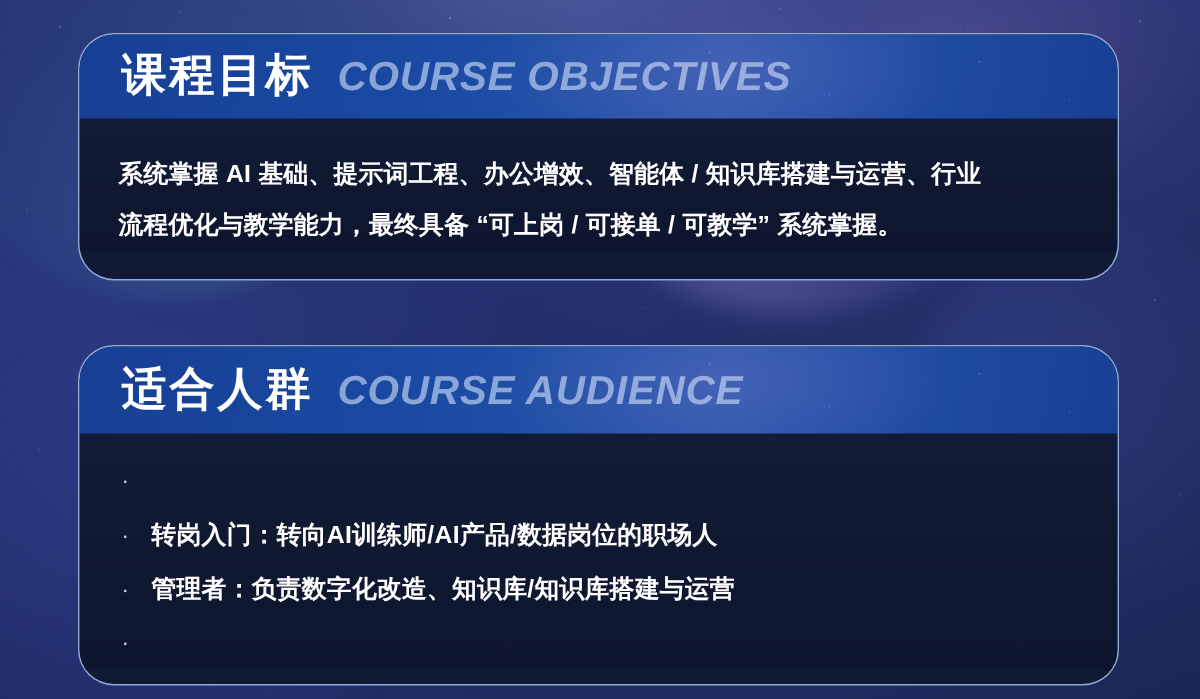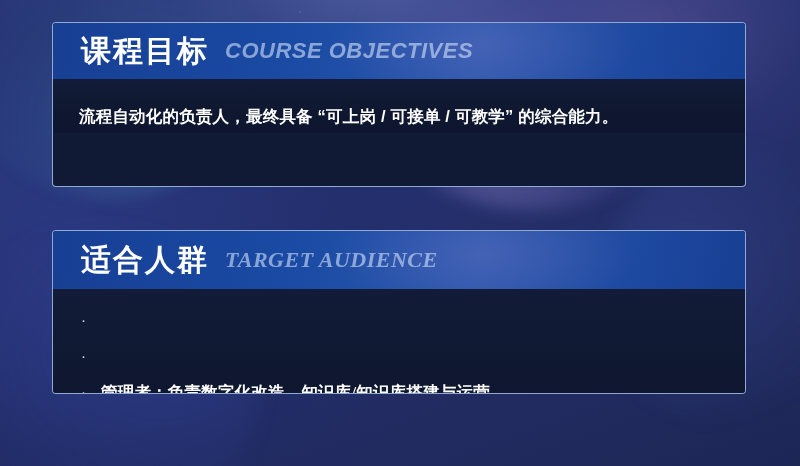--- a/index.html
+++ b/index.html
@@ -79,27 +79,27 @@
       radial-gradient(1px 1px at 560px 455px, rgba(255,255,255,0.30), rgba(255,255,255,0) 60%),
       radial-gradient(1px 1px at 180px 460px, rgba(255,255,255,0.26), rgba(255,255,255,0) 60%);
   }
 
   
   .card {
     position: absolute;
     left: 52px;
     width: 694px;
     border: 1px solid rgba(168,196,240,0.85);
-    border-radius: 4px;
+    border-radius: 24px;
     overflow: hidden;
     box-sizing: border-box;
     background: #101a34;
   }
   #card-objectives { top: 22px; height: 165px; }
-  #card-audience  { top: 230px; height: 164px; font-family: Liberation Serif, serif; }
+  #card-audience  { top: 230px; height: 227px; }
 
   .card-header {
     position: relative;
     height: 56px;
     background:
       radial-gradient(ellipse 220px 90px at 62% 40%, rgba(130,120,200,0.30) 0%, rgba(0,0,0,0) 70%),
       linear-gradient(100deg, #173f94 0%, #1a4aa3 34%, #2a58ad 62%, #1e49a0 84%, #173f94 100%);
     display: flex;
     align-items: center;
     padding-left: 28px;
@@ -124,21 +124,21 @@
     color: #ffffff;
     font-size: 30px;
     font-weight: 700;
     letter-spacing: 2px;
     line-height: 1;
     white-space: nowrap;
   }
   .hdr-en {
     position: relative;
     margin-left: 16px;
-    font-size: 22px;
+    font-size: 27px;
     font-weight: 700;
     font-style: italic;
     letter-spacing: 0.5px;
     line-height: 1;
     color: rgba(206,222,248,0.62);
     white-space: nowrap;
   }
 
   .card-body {
     background: linear-gradient(180deg, #121c38 0%, #0f1830 55%, #0d1530 100%);
@@ -197,38 +197,40 @@
   <div class="neb neb-d"></div>
   <div class="stars"></div>
 
   <section class="card" id="card-objectives">
     <div class="card-header">
       <div class="hdr-stars"></div>
       <span class="hdr-cn">课程目标</span>
       <span class="hdr-en">COURSE OBJECTIVES</span>
     </div>
     <div class="card-body" id="objectives-body">
-      <div class="para-line">流程自动化的负责人，最终具备 “可上岗 / 可接单 / 可教学” 的综合能力。</div>
+      <div class="para-line">系统掌握 AI 基础、提示词工程、办公增效、智能体 / 知识库搭建与运营、行业</div>
+      <div class="para-line">流程优化与教学能力，最终具备 “可上岗 / 可接单 / 可教学” 系统掌握。</div>
     </div>
   </section>
 
   <section class="card" id="card-audience">
     <div class="card-header">
       <div class="hdr-stars"></div>
       <span class="hdr-cn">适合人群</span>
-      <span class="hdr-en">TARGET AUDIENCE</span>
+      <span class="hdr-en">COURSE AUDIENCE</span>
     </div>
     <div class="card-body" id="audience-body">
 
       <div class="bullet-row">
         <span class="bullet-dot">·</span>
       </div>
 
       <div class="bullet-row">
         <span class="bullet-dot">·</span>
+        <span class="bullet-text">转岗入门：转向AI训练师/AI产品/数据岗位的职场人</span>
       </div>
 
       <div class="bullet-row">
         <span class="bullet-dot">·</span>
         <span class="bullet-text">管理者：负责数字化改造、知识库/知识库搭建与运营</span>
       </div>
 
       <div class="bullet-row">
         <span class="bullet-dot">·</span>
       </div>

